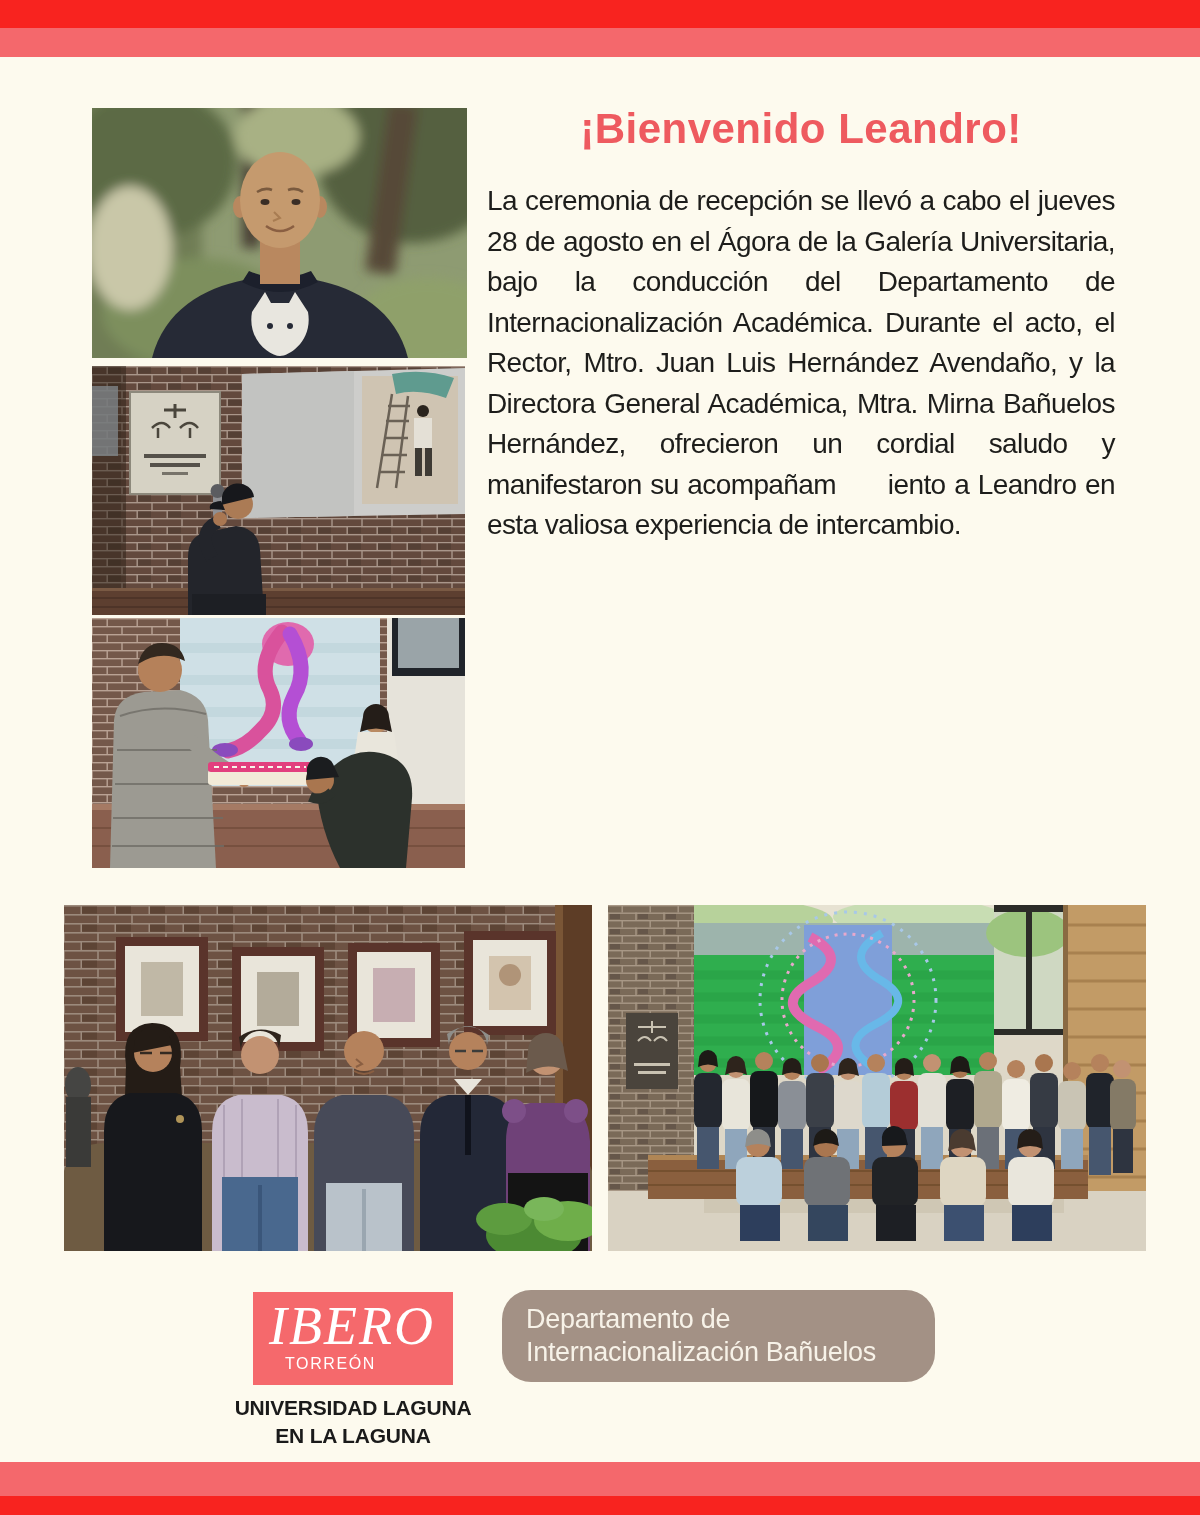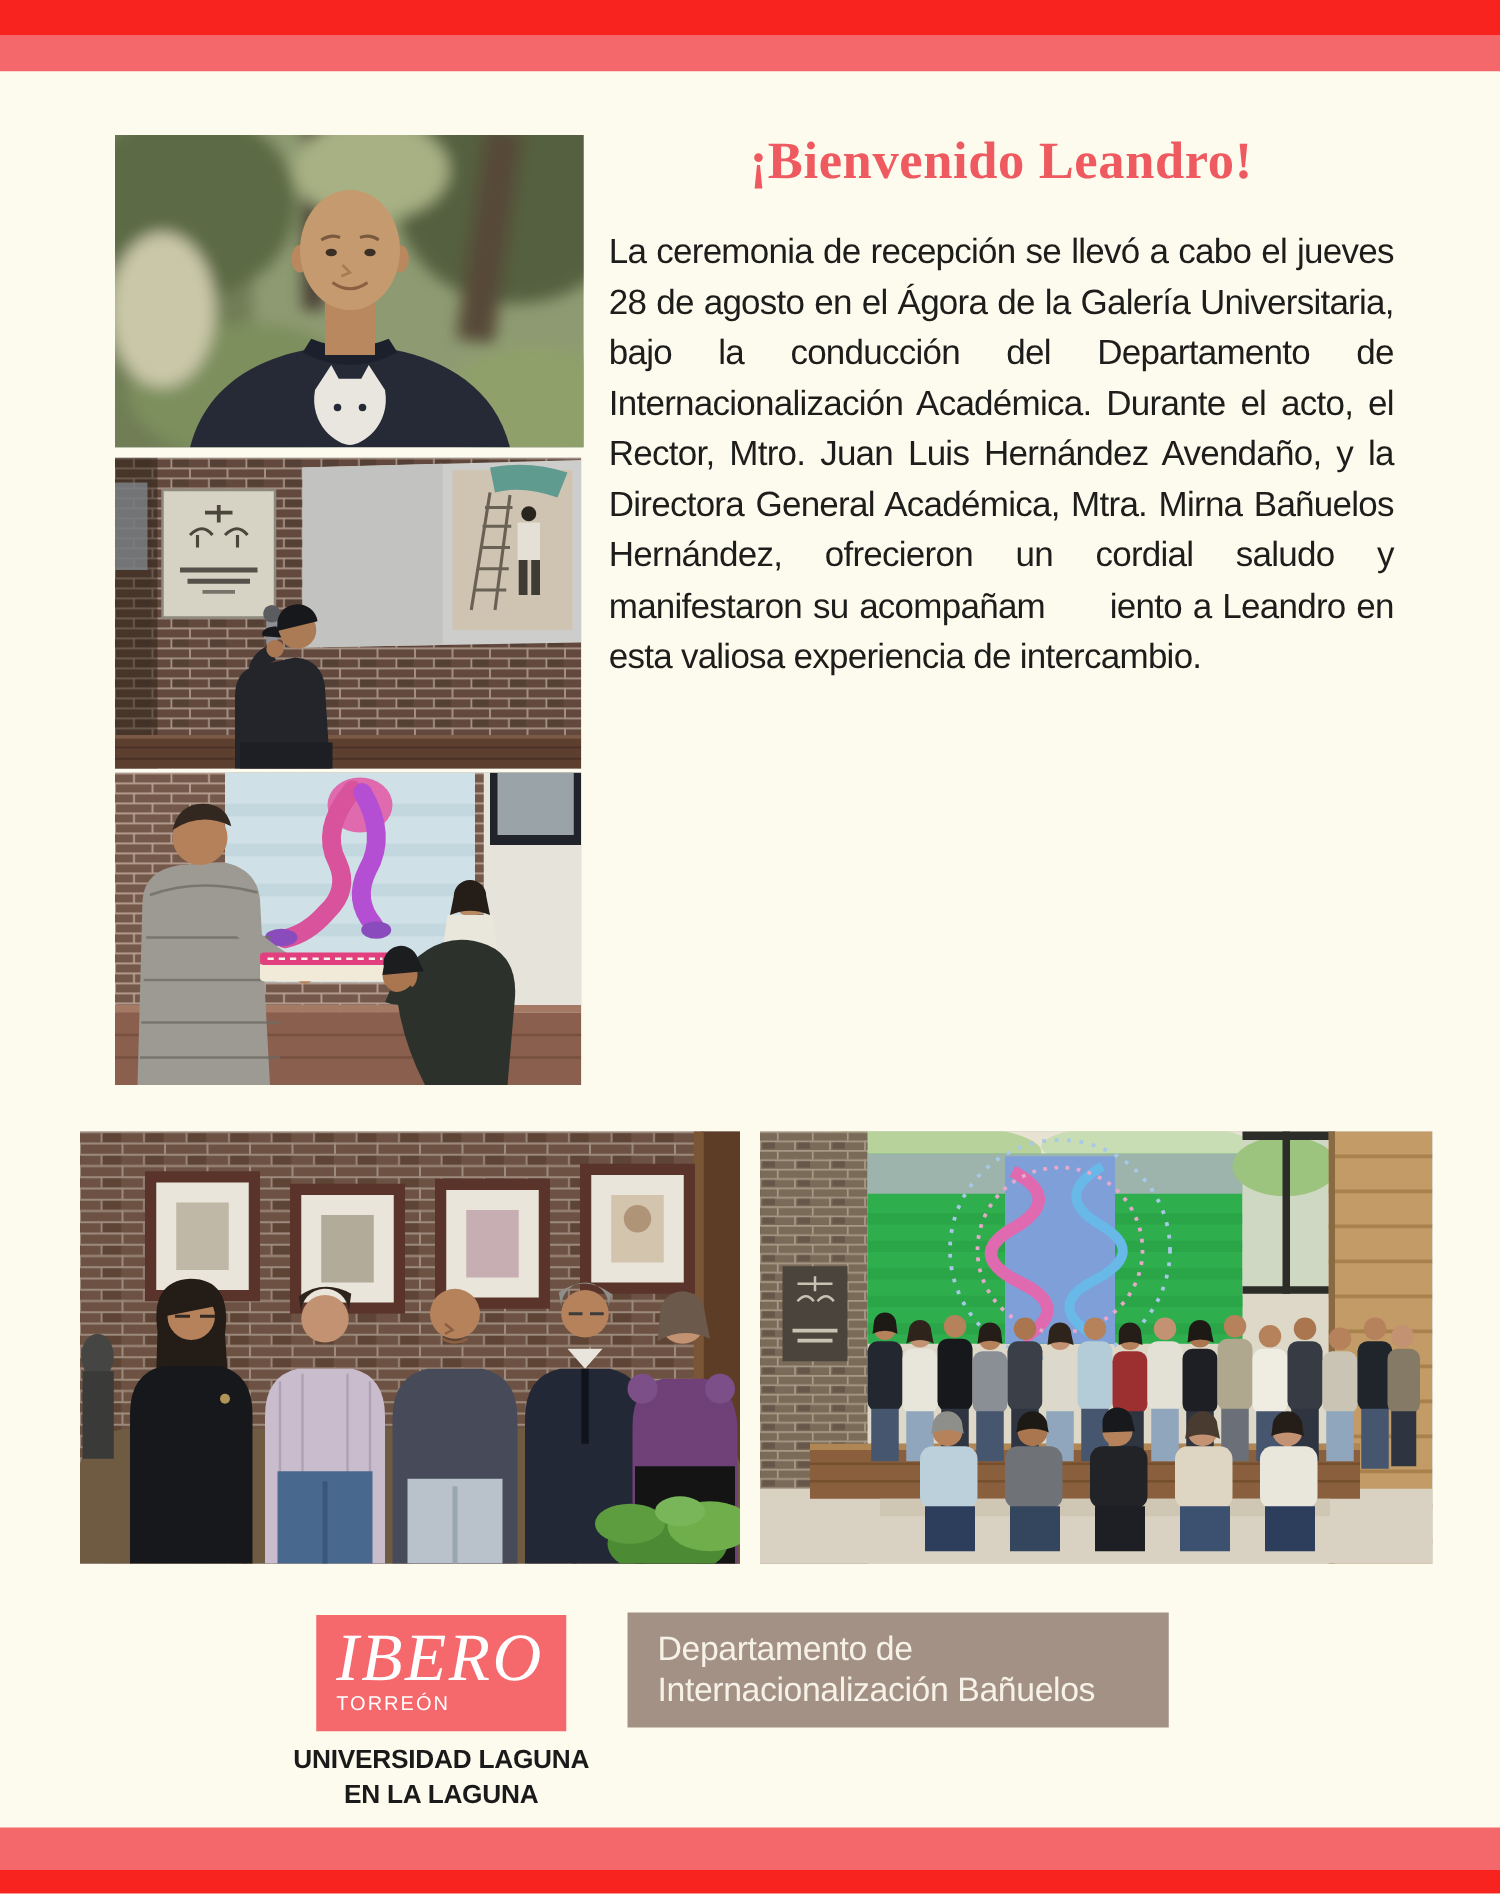--- a/index.html
+++ b/index.html
@@ -18,43 +18,43 @@
   figure.photo svg{display:block;width:100%;height:100%;}
   .photo1{left:92px;top:108px;width:375px;height:250px;}
   .photo2{left:92px;top:366px;width:373px;height:249px;}
   .photo3{left:92px;top:618px;width:373px;height:250px;}
   .big-left{left:64px;top:905px;width:528px;height:346px;}
   .big-right{left:608px;top:905px;width:538px;height:346px;}
 
   .text-col{position:absolute;left:487px;top:104px;width:628px;}
   .text-col h1{
     margin:0 0 27px 0;font-size:42px;line-height:50px;font-weight:700;
-    color:#ee5a5f;text-align:center;letter-spacing:0.5px;font-family:Liberation Serif, serif;
+    color:#ee5a5f;text-align:center;letter-spacing:0.5px;
   }
   .text-col p{
     margin:0 0 19px 0;font-size:28px;line-height:40.5px;text-align:justify;
     color:#1d1d1b;letter-spacing:-0.6px;
   }
   .text-col em{font-style:italic;}
   .text-col strong{font-weight:700;}
 
   .logo-box{
     position:absolute;left:253px;top:1292px;width:200px;height:93px;
     background:#f5696c;color:#ffffff;box-sizing:border-box;padding:6px 0 0 16px;
   }
   .logo-word{font-family:"Liberation Serif",serif;font-size:54px;line-height:56px;letter-spacing:2px;font-style:italic;}
-  .logo-campus{font-size:16px;letter-spacing:1.6px;line-height:18px;margin-top:1px;}
+  .logo-campus{font-size:16px;letter-spacing:1.6px;line-height:18px;margin-top:1px;margin-left:16px;}
   .logo-tagline{
     position:absolute;left:233px;top:1394px;width:240px;text-align:center;
     font-weight:700;font-size:21px;line-height:28px;color:#1a1a1a;letter-spacing:-0.2px;
   }
   .dept-box{
     position:absolute;left:502px;top:1290px;width:433px;height:92px;
     background:#a39185;color:#f7f2e8;box-sizing:border-box;padding:13px 0 0 24px;
-    font-size:27px;line-height:33px;font-weight:400;letter-spacing:-0.3px;
+    font-size:27px;line-height:33px;font-weight:400;letter-spacing:-0.3px;border-radius:29px;
   }
 </style>
 </head>
 <body>
 
 <div class="page">
 
   <div class="bar bar-top-red"></div>
   <div class="bar bar-top-coral"></div>
 

